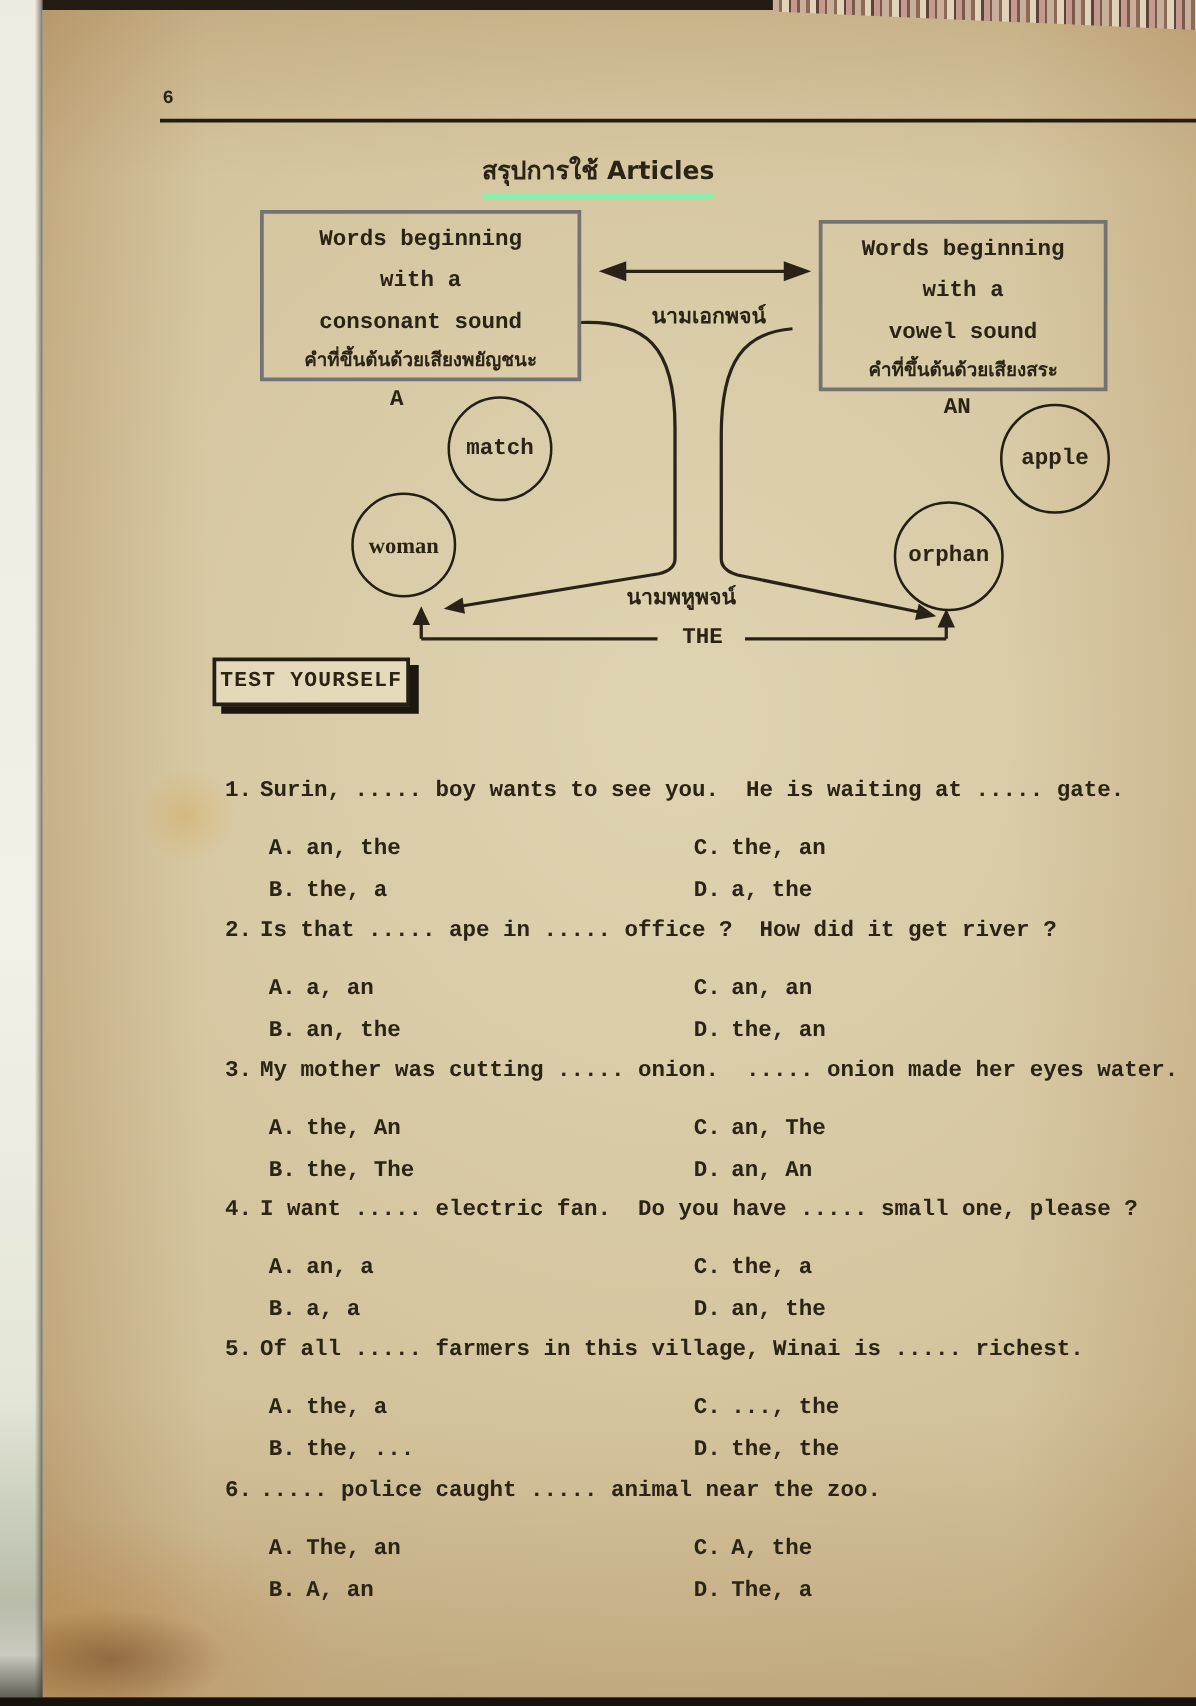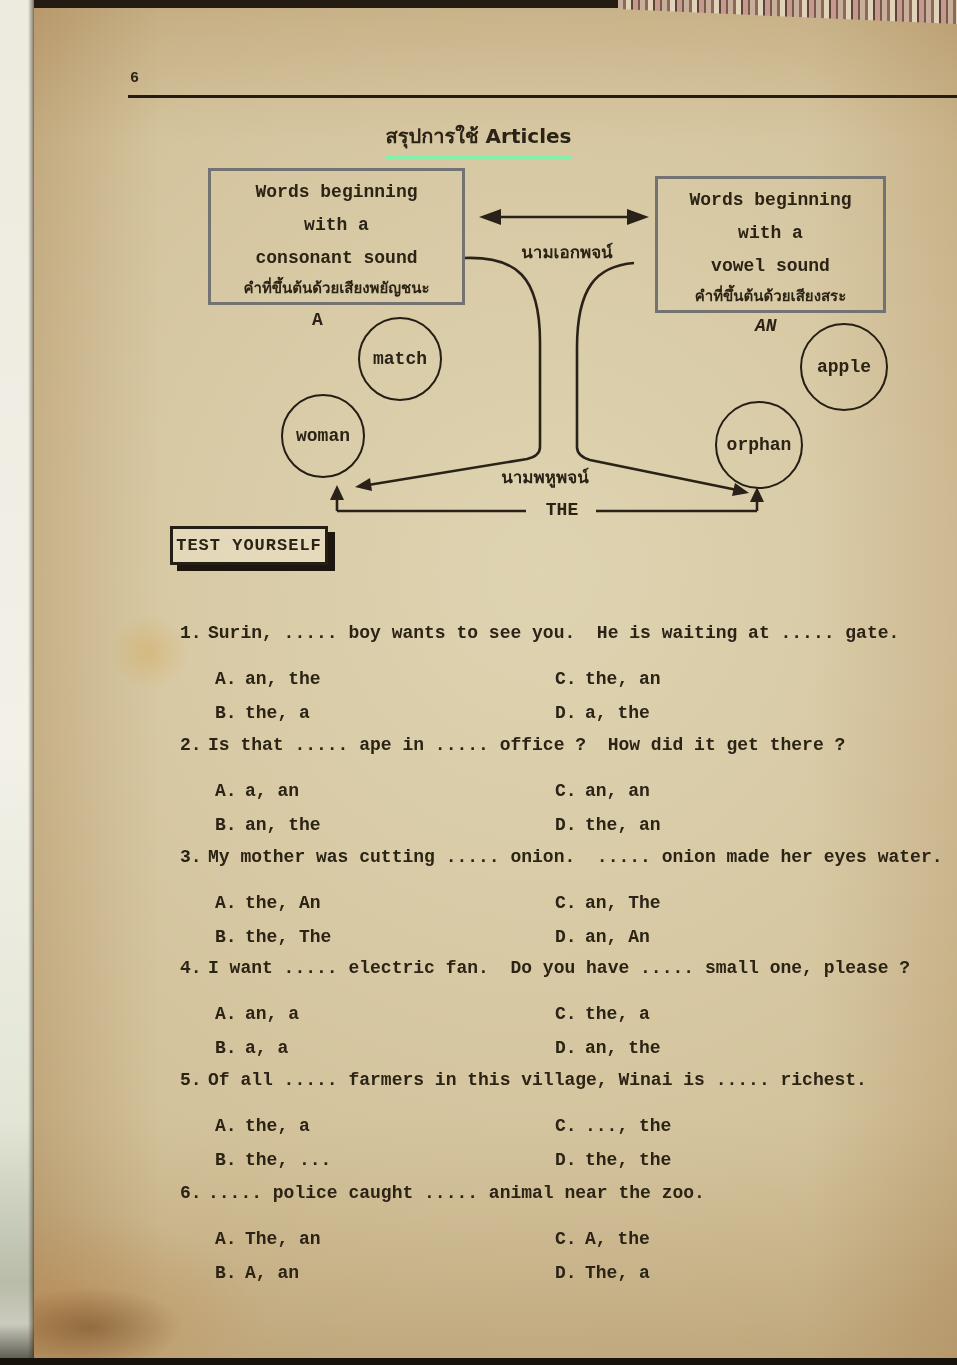--- a/index.html
+++ b/index.html
@@ -140,27 +140,27 @@
   <div class="dbox right">
     <div>Words beginning</div>
     <div>with a</div>
     <div>vowel sound</div>
     <div class="thai">คำที่ขึ้นต้นด้วยเสียงสระ</div>
   </div>
 
   <div class="dlabel thai" style="left:497px;top:238px;width:140px;text-align:center;">นามเอกพจน์</div>
   <div class="dlabel thai" style="left:475px;top:463px;width:140px;text-align:center;">นามพหูพจน์</div>
   <div class="dlabel" style="left:312px;top:310px;">A</div>
-  <div class="dlabel" style="left:755px;top:316px;font-style:italic;">AN</div>
+  <div class="dlabel" style="left:755px;top:316px;">AN</div>
   <div class="dlabel" style="left:531px;top:500px;width:62px;text-align:center;">THE</div>
 
   <div class="word-circle" style="left:358px;top:317px;width:80px;height:80px;">
       <span>match</span>
     </div>
-  <div class="word-circle" style="left:281px;top:394px;width:80px;height:80px;">
+  <div class="word-circle" style="left:281px;top:394px;width:80px;height:80px;font-family:Liberation Serif, serif;">
       <span>woman</span>
     </div>
   <div class="word-circle" style="left:800px;top:323px;width:84px;height:84px;">
       <span>apple</span>
     </div>
   <div class="word-circle" style="left:715px;top:401px;width:84px;height:84px;">
       <span>orphan</span>
     </div>
 
   <div class="test-badge">TEST YOURSELF</div>
@@ -169,21 +169,21 @@
     <div class="q-line"><span class="q-num">1.</span><span>Surin, ..... boy wants to see you.  He is waiting at ..... gate.</span></div>
     <div class="opts">
       <div class="opt"><span class="o-label">A.</span><span>an, the</span></div>
       <div class="opt"><span class="o-label">B.</span><span>the, a</span></div>
       <div class="opt"><span class="o-label">C.</span><span>the, an</span></div>
       <div class="opt"><span class="o-label">D.</span><span>a, the</span></div>
     </div>
   </div>
 
   <div class="question" style="top:734px;">
-    <div class="q-line"><span class="q-num">2.</span><span>Is that ..... ape in ..... office ?  How did it get there ?</span></div>
+    <div class="q-line"><span class="q-num">2.</span><span>Is that ..... ape in ..... office ?  How did it get river ?</span></div>
     <div class="opts">
       <div class="opt"><span class="o-label">A.</span><span>a, an</span></div>
       <div class="opt"><span class="o-label">B.</span><span>an, the</span></div>
       <div class="opt"><span class="o-label">C.</span><span>an, an</span></div>
       <div class="opt"><span class="o-label">D.</span><span>the, an</span></div>
     </div>
   </div>
 
   <div class="question" style="top:846px;">
     <div class="q-line"><span class="q-num">3.</span><span>My mother was cutting ..... onion.  ..... onion made her eyes water.</span></div>

